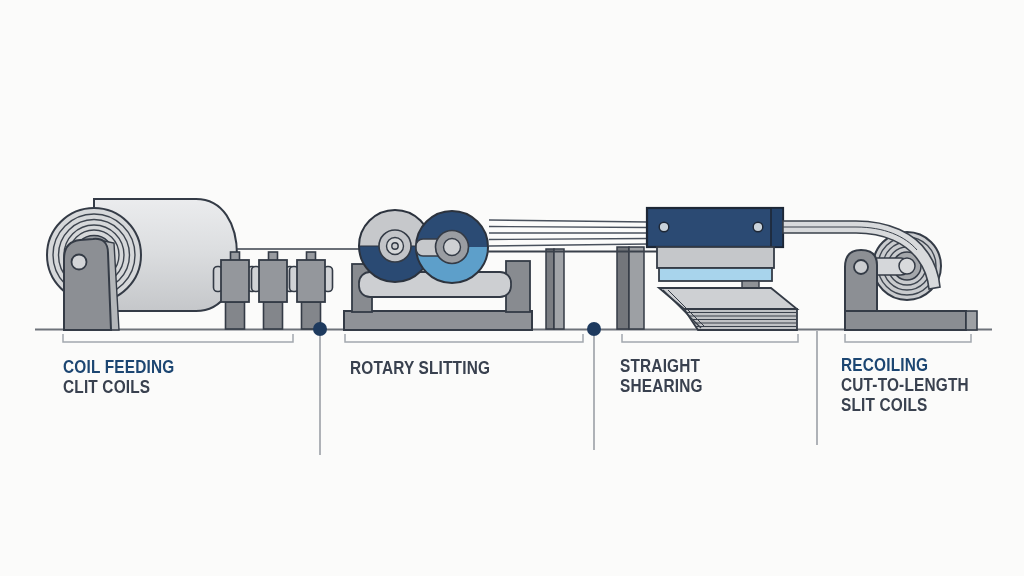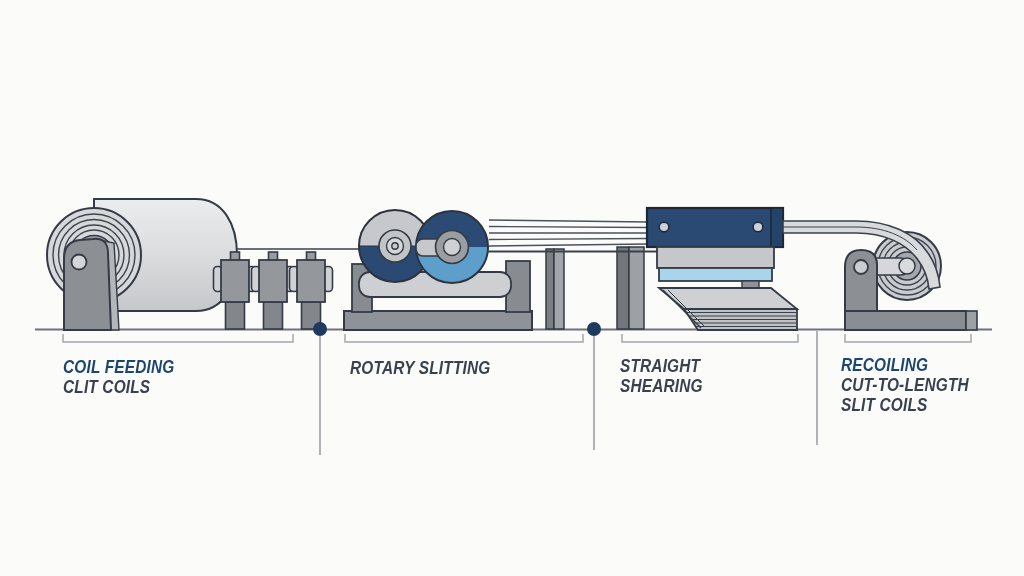--- a/index.html
+++ b/index.html
@@ -1,18 +1,18 @@
 <!DOCTYPE html>
 <html><head>
 <meta charset="utf-8">
 <style>
   html,body{margin:0;padding:0;background:#e8e8e8;}
   .stage{
     position:relative;width:1024px;height:576px;overflow:hidden;
-    background:#fbfbfa;font-family:"Liberation Sans",sans-serif;font-style:italic;
+    background:#fbfbfa;font-family:"Liberation Sans",sans-serif;
   }
   .stage svg{position:absolute;left:0;top:0;}
   .station-label{
     position:absolute;
     font-weight:bold;font-size:17.5px;line-height:20px;letter-spacing:.2px;
     transform:scaleX(.88);transform-origin:0 0;white-space:nowrap;
     text-transform:uppercase;
   }
   .label-line{display:block;}
   .ln-navy{color:#1c4672;}

